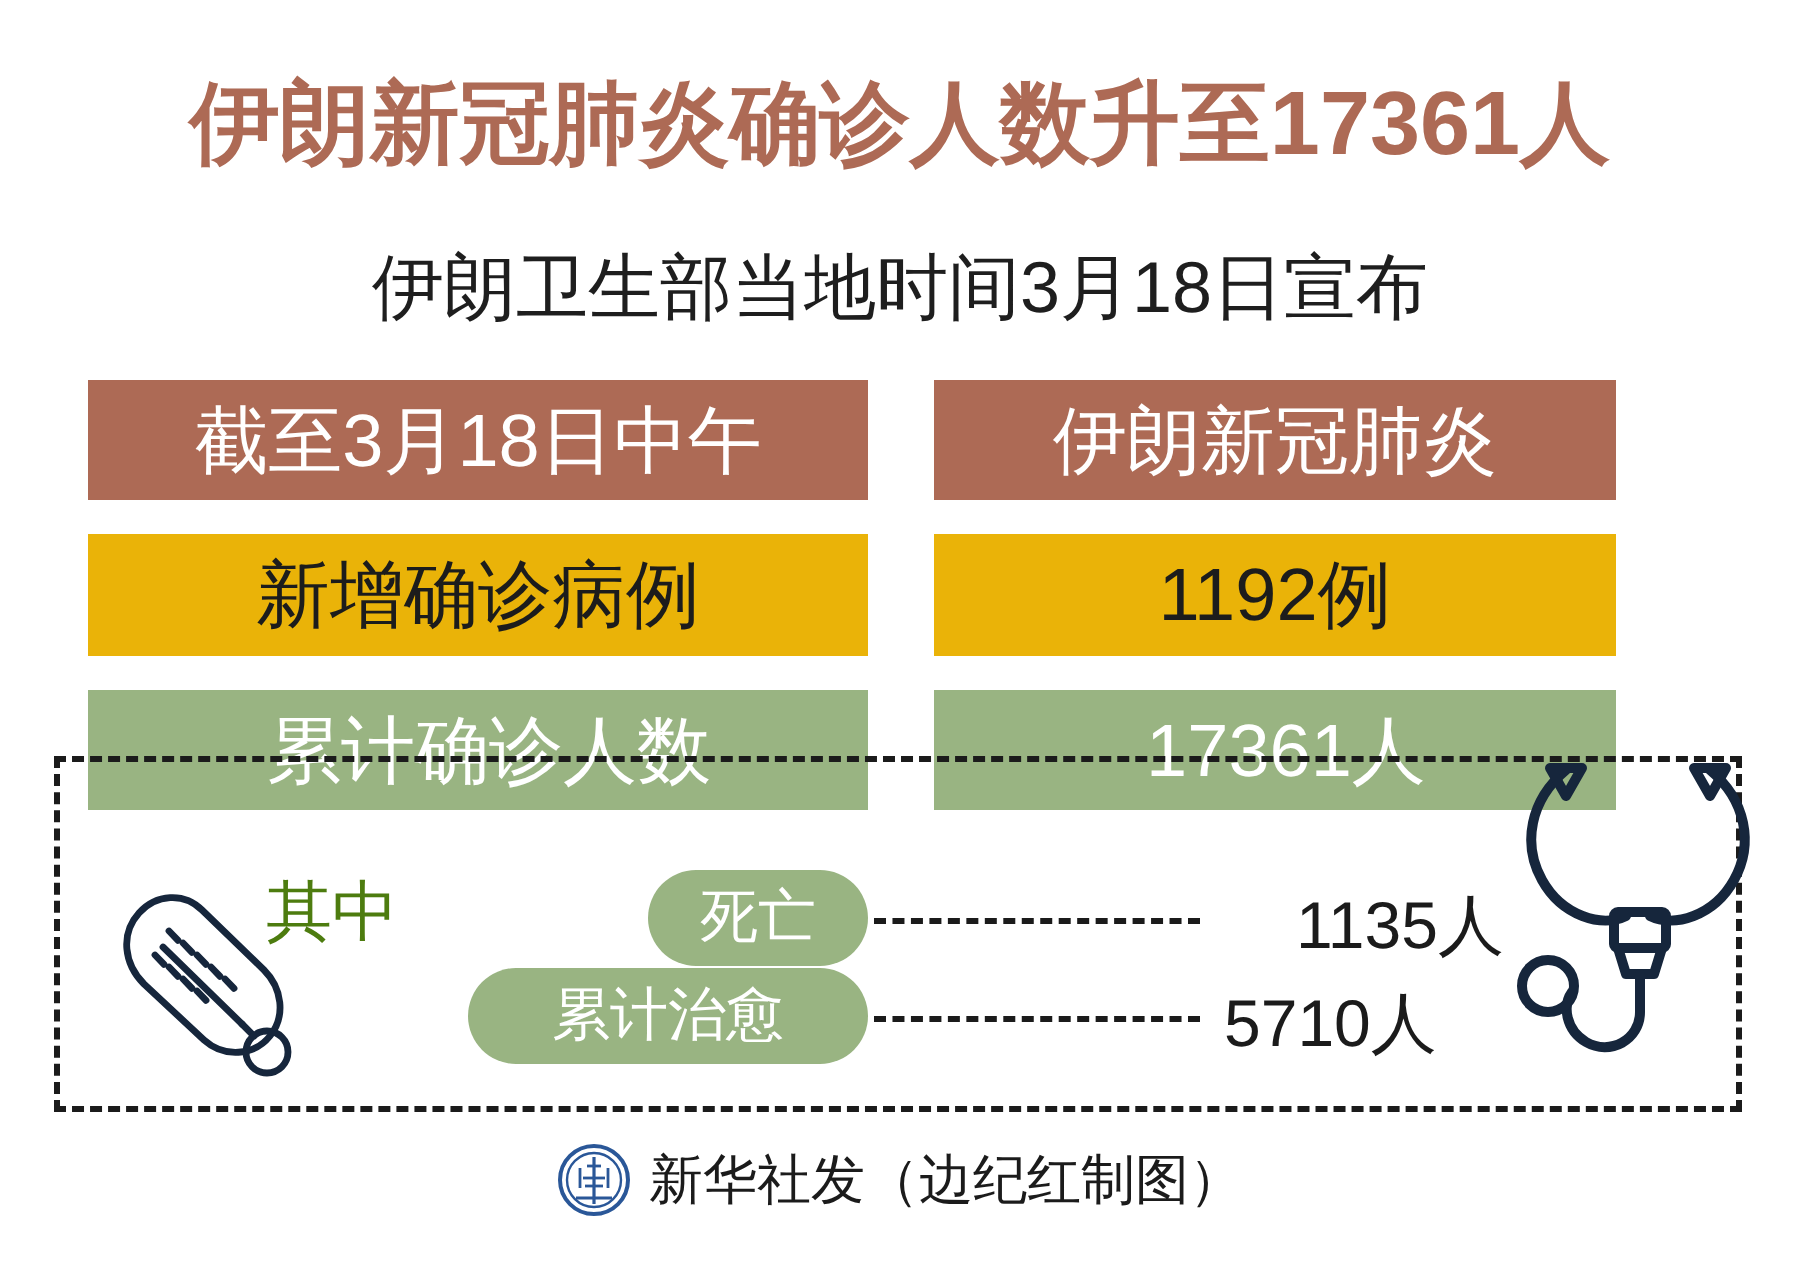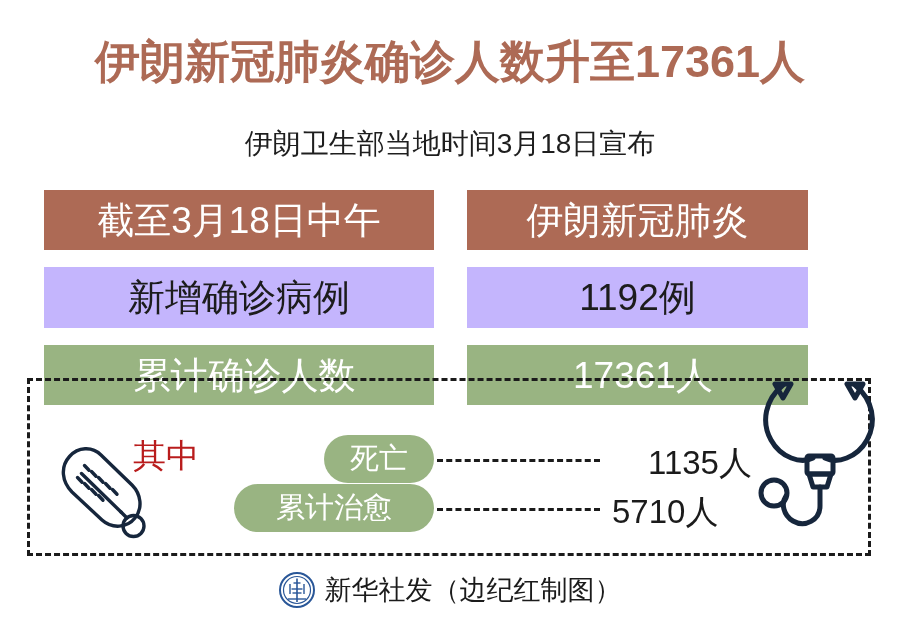--- a/index.html
+++ b/index.html
@@ -31,21 +31,21 @@
     color: #AD6A55;
     white-space: nowrap;
     line-height: 56px;
   }
   .subtitle {
     position: absolute;
     left: 0;
     top: 126px;
     width: 900px;
     text-align: center;
-    font-size: 28px;
+    font-size: 36px;
     color: #1e1e1e;
     white-space: nowrap;
     line-height: 36px;
   }
 
   
   .cell {
     position: absolute;
     display: flex;
     align-items: center;
@@ -54,21 +54,21 @@
     white-space: nowrap;
   }
   .cell-label, .cell-value {
     font-size: 37px;
     line-height: 1;
   }
   .row-head { background: #AD6A55; }
   .row-head .cell-label,
   .row-head .cell-value { color: #ffffff; }
 
-  .row-blue { background: #c4b5fd; }
+  .row-blue { background: #eab308; }
   .row-blue .cell-label,
   .row-blue .cell-value { color: #1c1c1c; }
 
   .row-green { background: #99B482; }
   .row-green .cell-label,
   .row-green .cell-value { color: #ffffff; }
 
   .col-left  { left: 44px;  width: 390px; }
   .col-right { left: 467px; width: 341px; }
 
@@ -93,21 +93,21 @@
     left: 55px;
     top: 428px;
     width: 95px;
     height: 112px;
   }
   .qizhong {
     position: absolute;
     left: 133px;
     top: 434px;
     font-size: 33px;
-    color: #b91c1c;
+    color: #4d7c0f;
     white-space: nowrap;
   }
 
   .pill {
     position: absolute;
     display: flex;
     align-items: center;
     justify-content: center;
     background: #99B482;
     border-radius: 28px;

